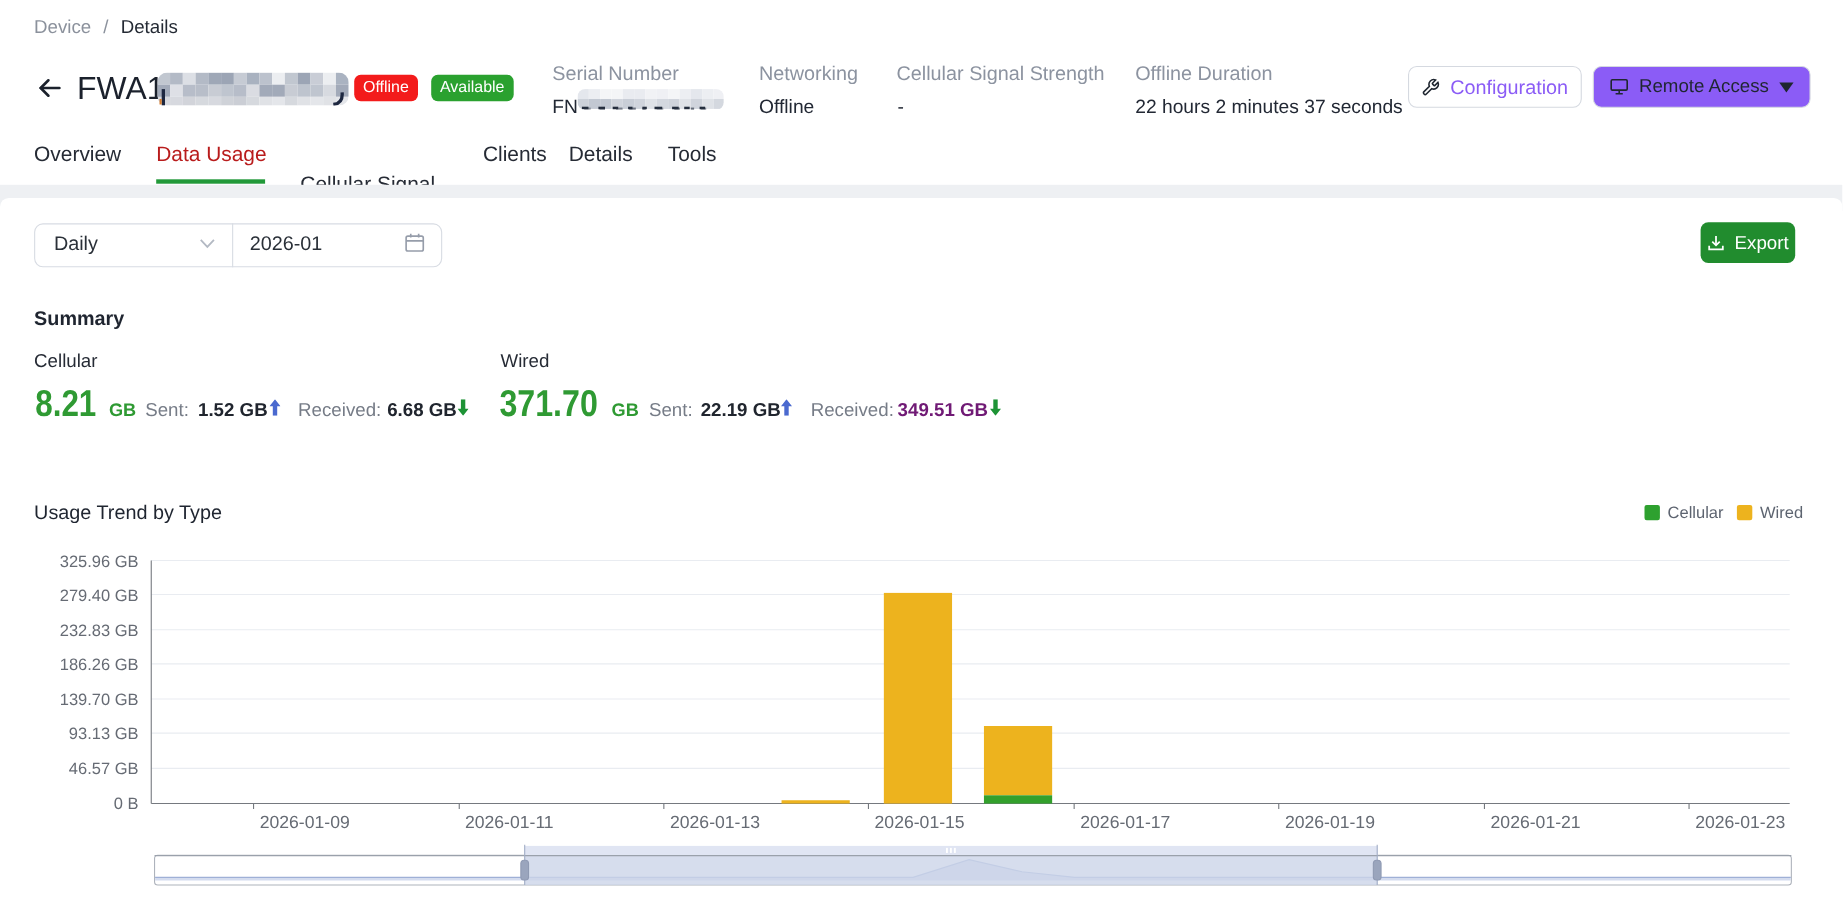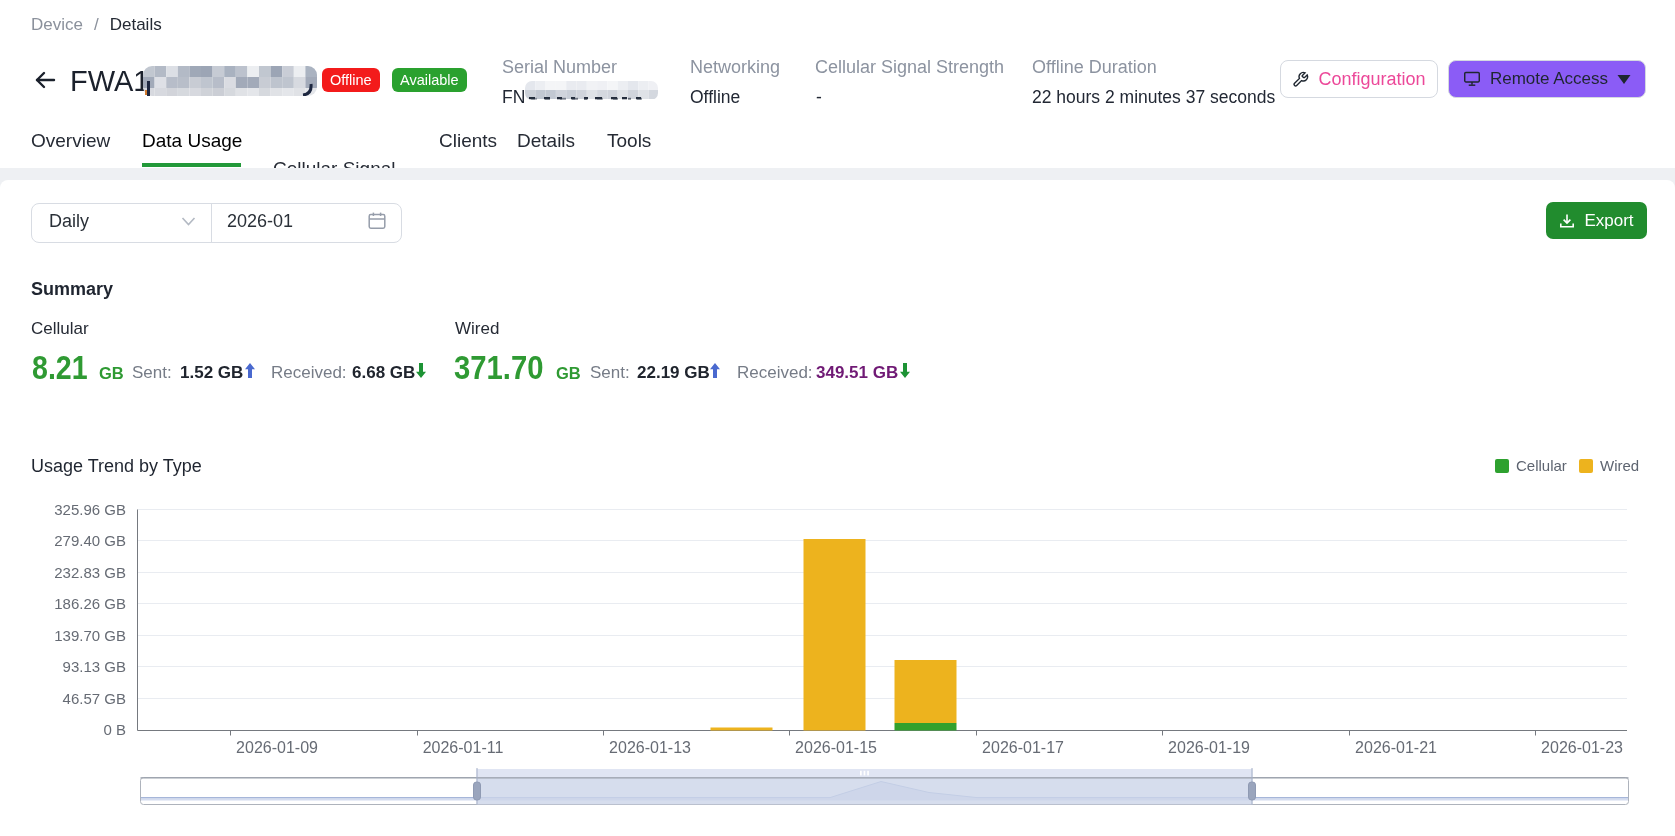--- a/index.html
+++ b/index.html
@@ -139,36 +139,36 @@
 <div class="abs" style="left:690px;top:87px;font-size:17.5px;color:#222834;">Offline</div>
 <div class="abs lbl" style="left:815px;top:57px;">Cellular Signal Strength</div>
 <div class="abs" style="left:816px;top:87px;font-size:17.5px;color:#222834;">-</div>
 <div class="abs lbl" style="left:1032px;top:57px;">Offline Duration</div>
 <div class="abs" style="left:1032px;top:87px;font-size:17.5px;color:#222834;">22 hours 2 minutes 37 seconds</div>
 
 <div class="abs" style="left:1280px;top:60px;width:156px;height:36px;border:1px solid #d5d9e0;border-radius:8px;background:#fff;display:flex;align-items:center;justify-content:center;gap:9px;">
   <svg width="17" height="17" viewBox="0 0 24 24" fill="none" stroke="#1f2630" stroke-width="2">
       <path d="M14.7 6.3a1 1 0 0 0 0 1.4l1.6 1.6a1 1 0 0 0 1.4 0l3.77-3.77a6 6 0 0 1-7.94 7.94l-6.91 6.91a2.12 2.12 0 0 1-3-3l6.91-6.91a6 6 0 0 1 7.94-7.94l-3.76 3.76z"></path>
     </svg>
-  <span style="font-size:18px;color:#ec4899;">Configuration</span>
+  <span style="font-size:18px;color:#8b5cf6;">Configuration</span>
 </div>
 <div class="abs" style="left:1448px;top:60px;width:196px;height:36px;border:1px solid #d5d9e0;border-radius:8px;background:#8b5cf6;display:flex;align-items:center;justify-content:center;gap:9px;">
   <svg width="18" height="16" viewBox="0 0 24 22" fill="none" stroke="#1f2630" stroke-width="2">
       <rect x="2" y="2" width="20" height="13" rx="1.5"></rect>
       <path d="M12 15 v4"></path>
       <path d="M7.5 19.5 h9"></path>
     </svg>
   <span style="font-size:17px;color:#1f2630;">Remote Access</span>
   <svg width="14" height="11" viewBox="0 0 14 11">
       <path d="M0.5 1 L13.5 1 L7 10 Z" fill="#1f2630"></path>
     </svg>
 </div>
 
 <div class="abs" style="left:31px;top:130px;font-size:19px;color:#262b35;">Overview</div>
-<div class="abs" style="left:142px;top:130px;font-size:19px;color:#000000;">Data Usage</div>
+<div class="abs" style="left:142px;top:130px;font-size:19px;color:#b91c1c;">Data Usage</div>
 <div class="abs" style="left:273px;top:130px;font-size:19px;color:#262b35;margin-top:28px;">Cellular Signal</div>
 <div class="abs" style="left:427px;top:130px;font-size:19px;color:#262b35;margin-left:12px;">Clients</div>
 <div class="abs" style="left:517px;top:130px;font-size:19px;color:#262b35;">Details</div>
 <div class="abs" style="left:607px;top:130px;font-size:19px;color:#262b35;">Tools</div>
 <div class="abs" style="left:142px;top:163px;width:99px;height:3.5px;background:#229939;"></div>
 
 <div class="abs" style="left:0;top:168px;width:1675px;height:24px;background:#eef0f3;"></div>
 <div class="abs" style="left:0;top:180px;width:1675px;height:656px;background:#fff;border-radius:8px 8px 0 0;"></div>
 
 <div class="abs" style="left:31px;top:203px;width:369px;height:38px;border:1px solid #d8dce3;border-radius:8px;background:#fff;"></div>
@@ -178,21 +178,21 @@
     <path d="M1.5 2 L7.5 8.5 L13.5 2"></path>
   </svg>
 <div class="abs" style="left:227px;top:211px;font-size:18px;color:#2a3038;">2026-01</div>
 <svg class="abs" style="left:367px;top:211px;" width="20" height="20" viewBox="0 0 20 20" fill="none" stroke="#969daa" stroke-width="1.5">
     <rect x="2.2" y="3.6" width="15.6" height="13.6" rx="1.6"></rect>
     <path d="M2.2 8 H17.8"></path>
     <path d="M6.4 1.6 V5"></path>
     <path d="M13.6 1.6 V5"></path>
   </svg>
 
-<div class="abs" style="left:1546px;top:202px;width:101px;height:37px;border-radius:7px;background:#218c2e;display:flex;align-items:center;justify-content:center;gap:9px;">
+<div class="abs" style="left:1546px;top:202px;width:86px;height:37px;border-radius:7px;background:#218c2e;display:flex;align-items:center;justify-content:center;gap:9px;">
   <svg width="16" height="16" viewBox="0 0 16 16" fill="none" stroke="#fff" stroke-width="1.6">
       <path d="M8 1.5 V9.5"></path>
       <path d="M4.6 6.6 L8 10 L11.4 6.6"></path>
       <path d="M1.8 10.5 V13.8 H14.2 V10.5"></path>
     </svg>
   <span style="font-size:17px;color:#fff;">Export</span>
 </div>
 
 <div class="abs" style="left:31px;top:279px;font-size:18px;font-weight:bold;color:#1f2530;">Summary</div>
 <div class="abs" style="left:31px;top:319px;font-size:17px;color:#262b35;">Cellular</div>

